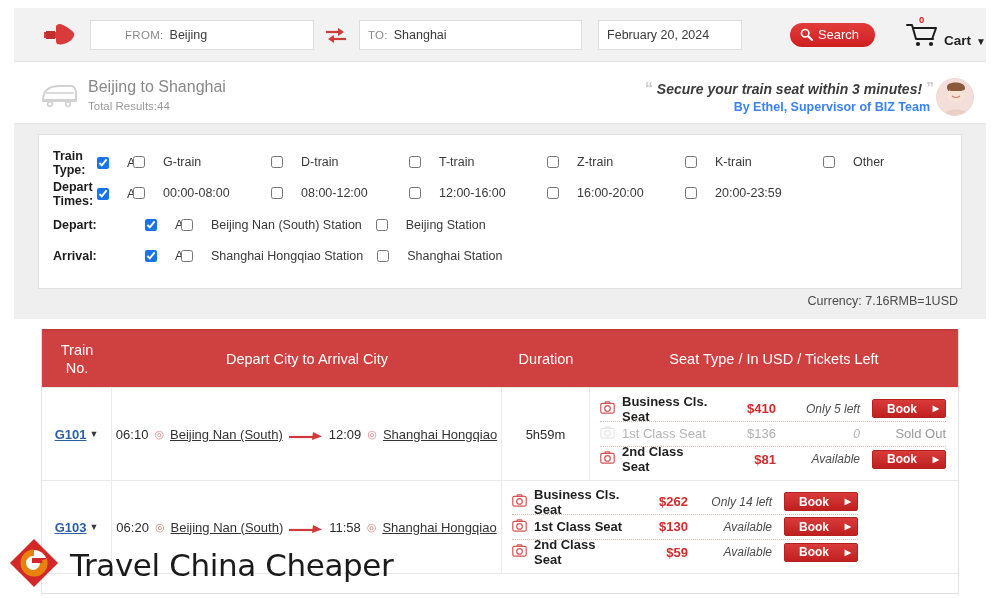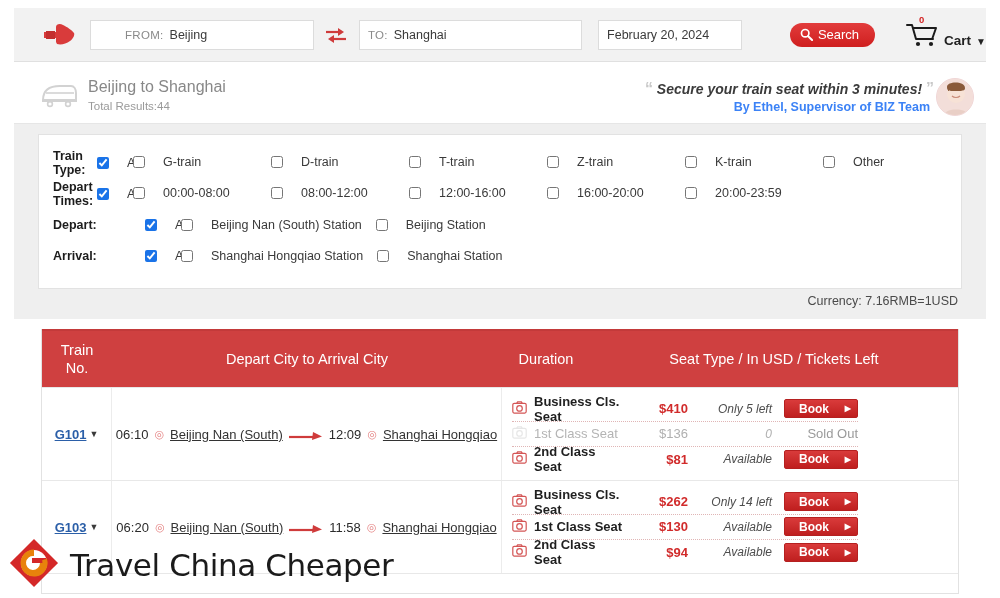--- a/index.html
+++ b/index.html
@@ -415,20 +415,23 @@
             <svg width="34" height="10" viewBox="0 0 34 10">
               <path d="M0 6 H26" stroke="#cf3b3b" stroke-width="2.2"></path>
               <path d="M24 1 L33 5.5 L23 9 Z" fill="#cf3b3b"></path>
             </svg>
           </span>
           <span>12:09</span>
           <span class="pin">◎</span>
           <span class="station">Shanghai Hongqiao</span>
         </div>
       </div>
+      <div class="td c-dur">
+        <span class="dur">5h59m</span>
+      </div>
       <div class="td c-seat">
         <div class="seatbox">
 
           <div class="seatrow">
             <span class="seat-cam">
               <svg width="15" height="13" viewBox="0 0 16 14">
                 <rect x="0.8" y="2.5" width="14.4" height="10.5" rx="1.6" fill="none" stroke="#d45555" stroke-width="1.3"></rect>
                 <path d="M5 2.5 L6 0.9 H10 L11 2.5" fill="none" stroke="#d45555" stroke-width="1.3"></path>
                 <circle cx="8" cy="8" r="3" fill="none" stroke="#d45555" stroke-width="1.3"></circle>
               </svg>
@@ -545,21 +548,21 @@
 
           <div class="seatrow">
             <span class="seat-cam">
               <svg width="15" height="13" viewBox="0 0 16 14">
                 <rect x="0.8" y="2.5" width="14.4" height="10.5" rx="1.6" fill="none" stroke="#d45555" stroke-width="1.3"></rect>
                 <path d="M5 2.5 L6 0.9 H10 L11 2.5" fill="none" stroke="#d45555" stroke-width="1.3"></path>
                 <circle cx="8" cy="8" r="3" fill="none" stroke="#d45555" stroke-width="1.3"></circle>
               </svg>
             </span>
             <span class="seat-name">2nd Class Seat</span>
-            <span class="seat-price">$94</span>
+            <span class="seat-price">$59</span>
             <span class="seat-avail">Available</span>
             <span class="seat-act">
               <span class="btn-book">
                 <span>Book</span>
                 <span style="font-size:8px">▶</span>
               </span>
             </span>
           </div>
 
         </div>

